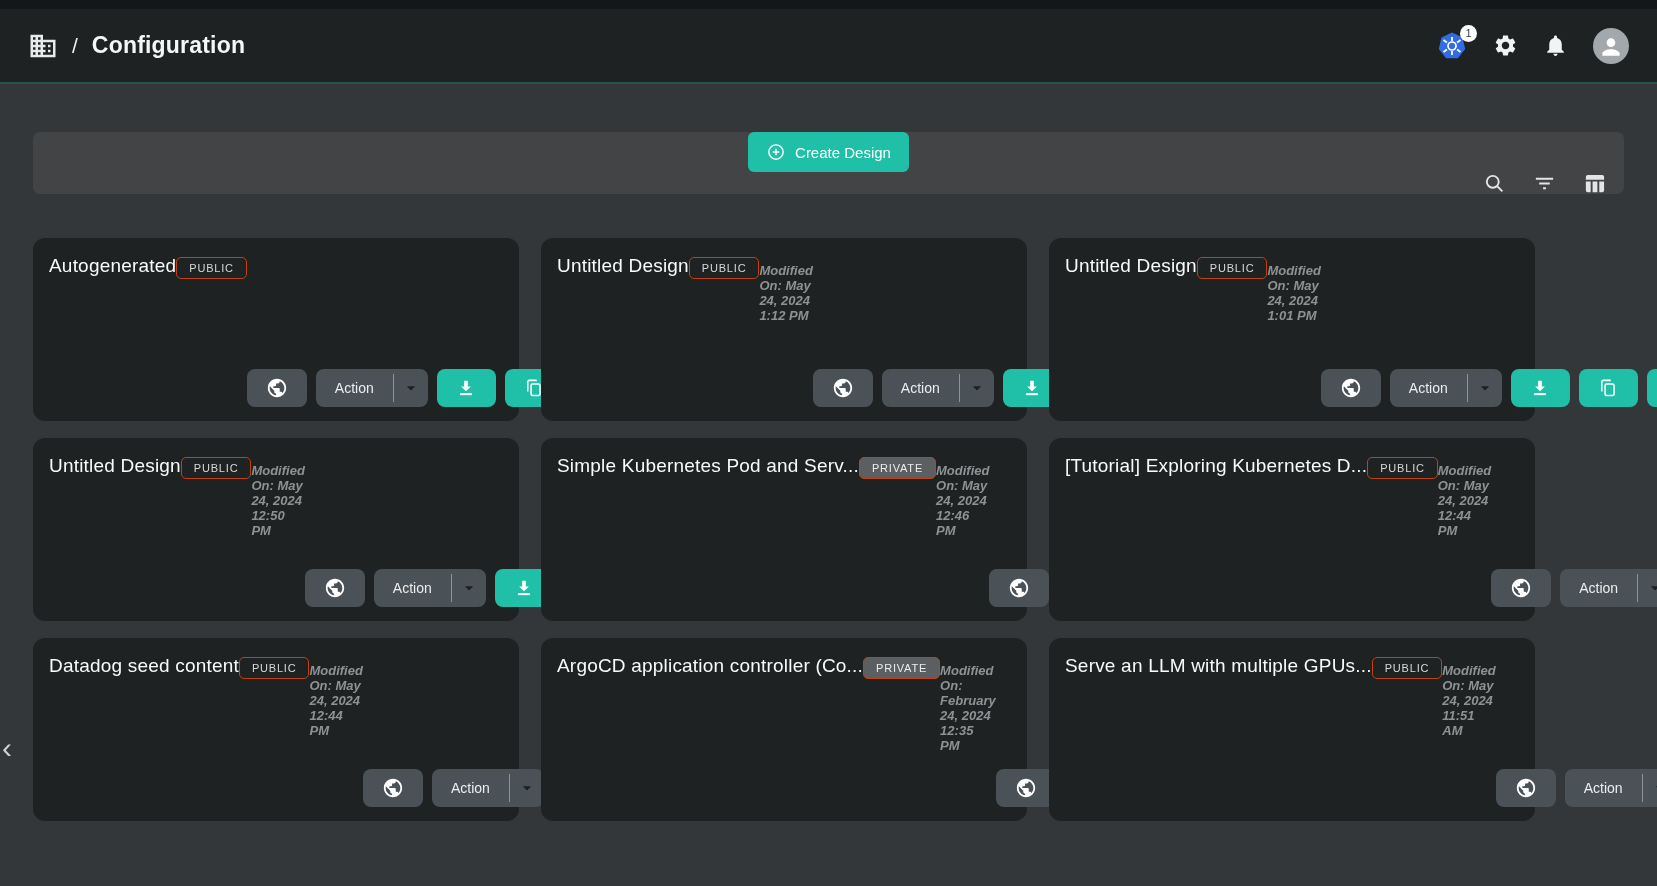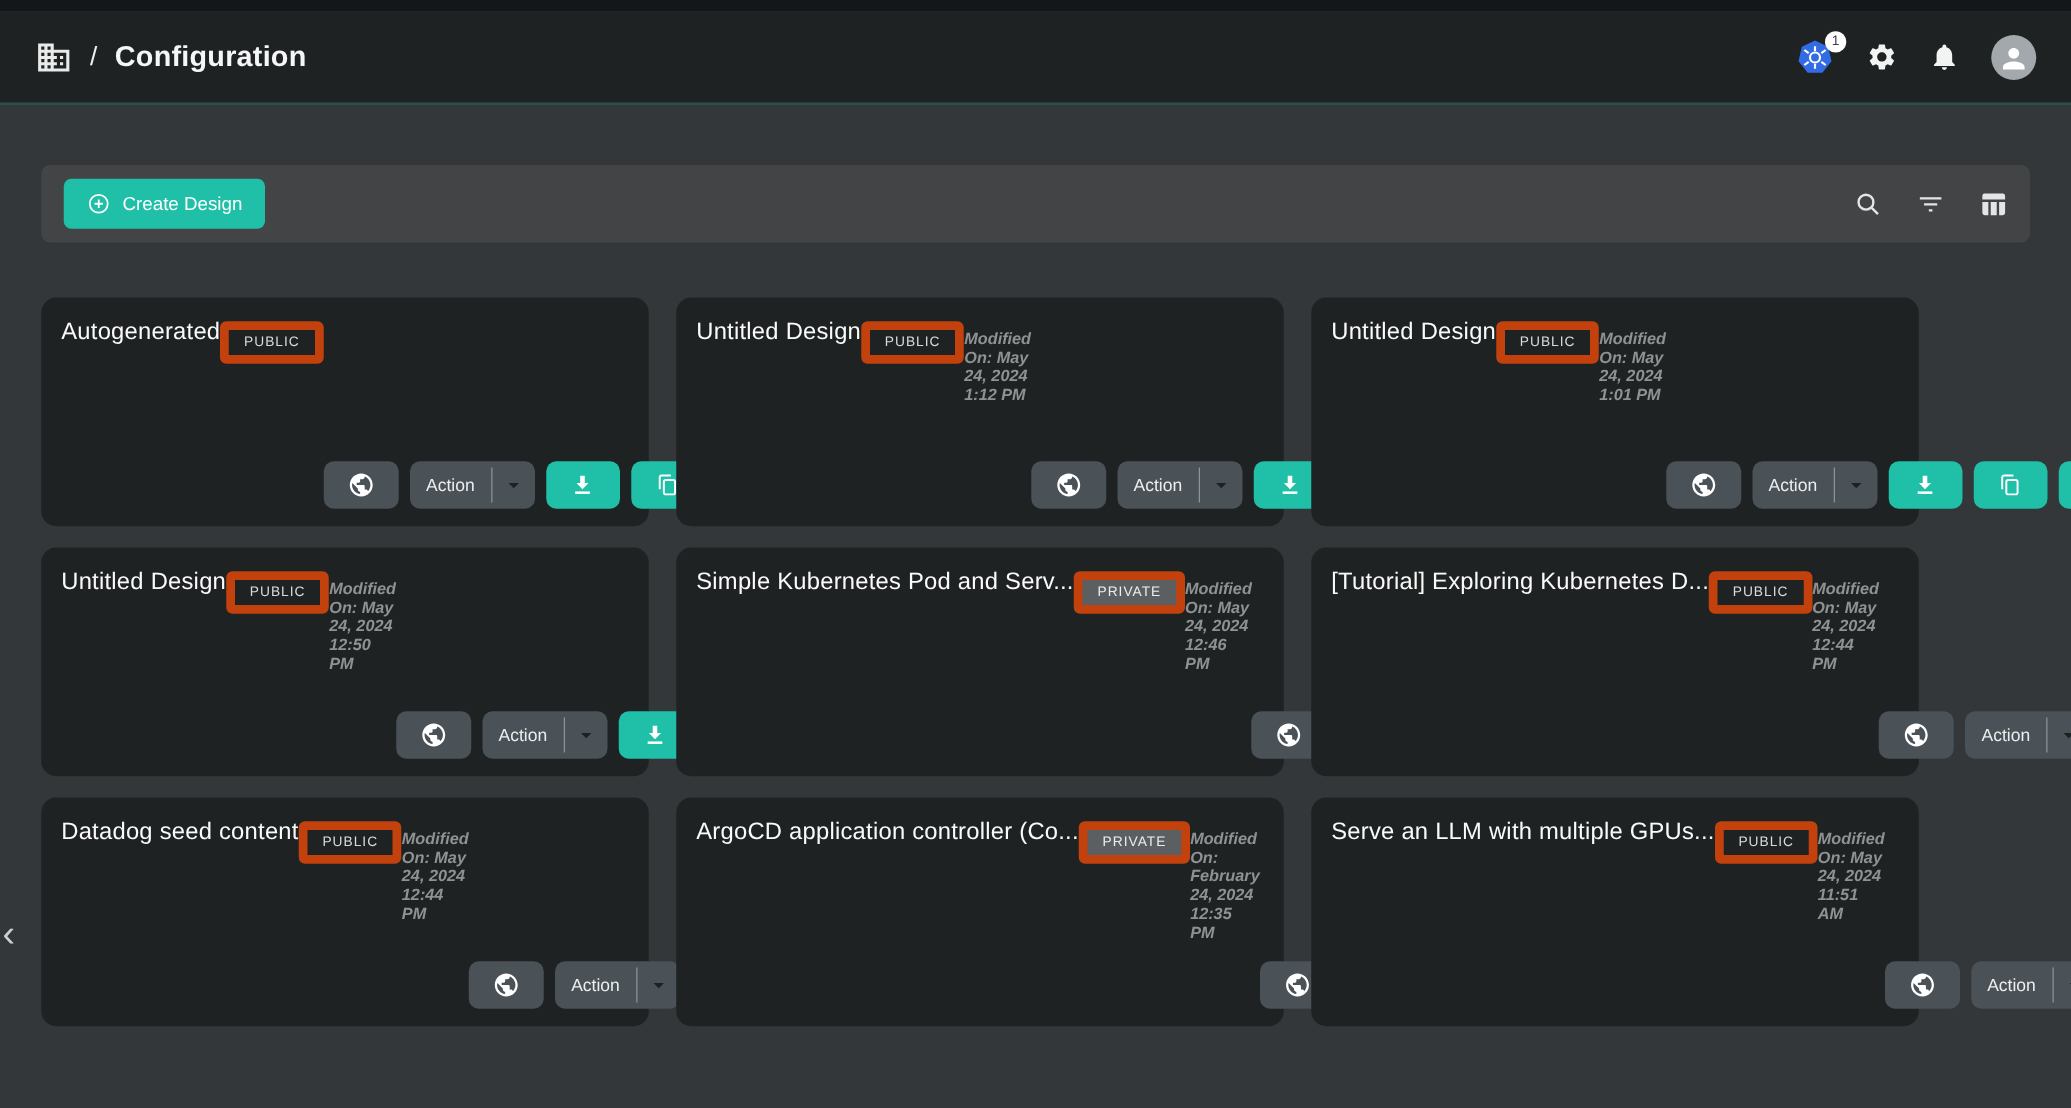--- a/index.html
+++ b/index.html
@@ -31,21 +31,21 @@
   }
   .hdr-ic { width:25px; height:25px; color:#f2f3f3; cursor:pointer; }
   .avatar {
     width:36px; height:36px; border-radius:50%; background:#a2a8ab;
     display:flex; align-items:center; justify-content:center; cursor:pointer; overflow:hidden;
   }
   .avatar svg { width:26px; height:26px; margin-top:3px; }
   
   .toolbar {
     margin:48px 33px 0; height:62px; background:#424446; border-radius:7px;
-    display:flex; align-items:center; padding:0 18px;
+    display:flex; align-items:center; padding:0 18px;flex-direction:column;
   }
   .toolbar-left { display:flex; gap:16px; }
   .btn-primary {
     border:none; cursor:pointer; background:#1fbfa8; color:#fff;
     font-family:inherit; font-size:15px; border-radius:6px;
     height:40px; padding:0 18px; display:flex; align-items:center; gap:9px;
   }
   .btn-primary .ic { width:20px; height:20px; }
   .toolbar-right { margin-left:auto; display:flex; align-items:center; gap:27px; color:#e4e6e6; }
   .tb-ic { width:23px; height:23px; cursor:pointer; }
@@ -57,35 +57,35 @@
   .card {
     height:183px; background:#1f2223; border-radius:12px;
     padding:17px 16px 14px; display:flex; flex-direction:row;
   }
   .card-top { display:flex; justify-content:space-between; align-items:flex-start; }
   .card-title {
     font-size:19px; color:#fafafa; font-weight:400; letter-spacing:.2px;
     white-space:nowrap; overflow:hidden; max-width:370px;
   }
   .badge {
-    border:7px solid #c2410c; color:#d9d9d9; border-radius:5px;
+    border:1px solid #c2410c; color:#d9d9d9; border-radius:5px;
     font-size:11px; letter-spacing:.8px; padding:4px 12px; margin-top:2px;
     white-space:nowrap;
   }
   .badge.private { background:rgba(176,181,184,.42); color:#ebecec; }
   .card-modified {
     margin-top:8px; font-size:13px; font-style:italic; font-weight:700; color:#8f9294;
   }
   .card-actions { margin-top:auto; display:flex; align-items:center; gap:9px; }
   .btn { border:none; cursor:pointer; height:38px; border-radius:8px;
          display:flex; align-items:center; justify-content:center; }
   .btn.slate { background:#4a5157; width:60px; }
   .btn.teal  { background:#1fbfa8; width:59px; }
   .split {
-    background:#4a5157; height:38px; border-radius:8px; width:100px;
+    background:#4a5157; height:38px; border-radius:8px; width:112px;
     display:flex; align-items:stretch; cursor:pointer; overflow:hidden;
   }
   .split-label { flex:1; display:flex; align-items:center; justify-content:center;
                  color:#eceeee; font-size:14px; }
   .split-div { width:1px; background:rgba(255,255,255,.38); margin:5px 0; }
   .split-caret { width:34px; display:flex; align-items:center; justify-content:center; color:#1d2122; }
   .ic { width:22px; height:22px; display:block; }
   .ic-caret { width:20px; height:20px; }
   
   .drawer-chevron {

